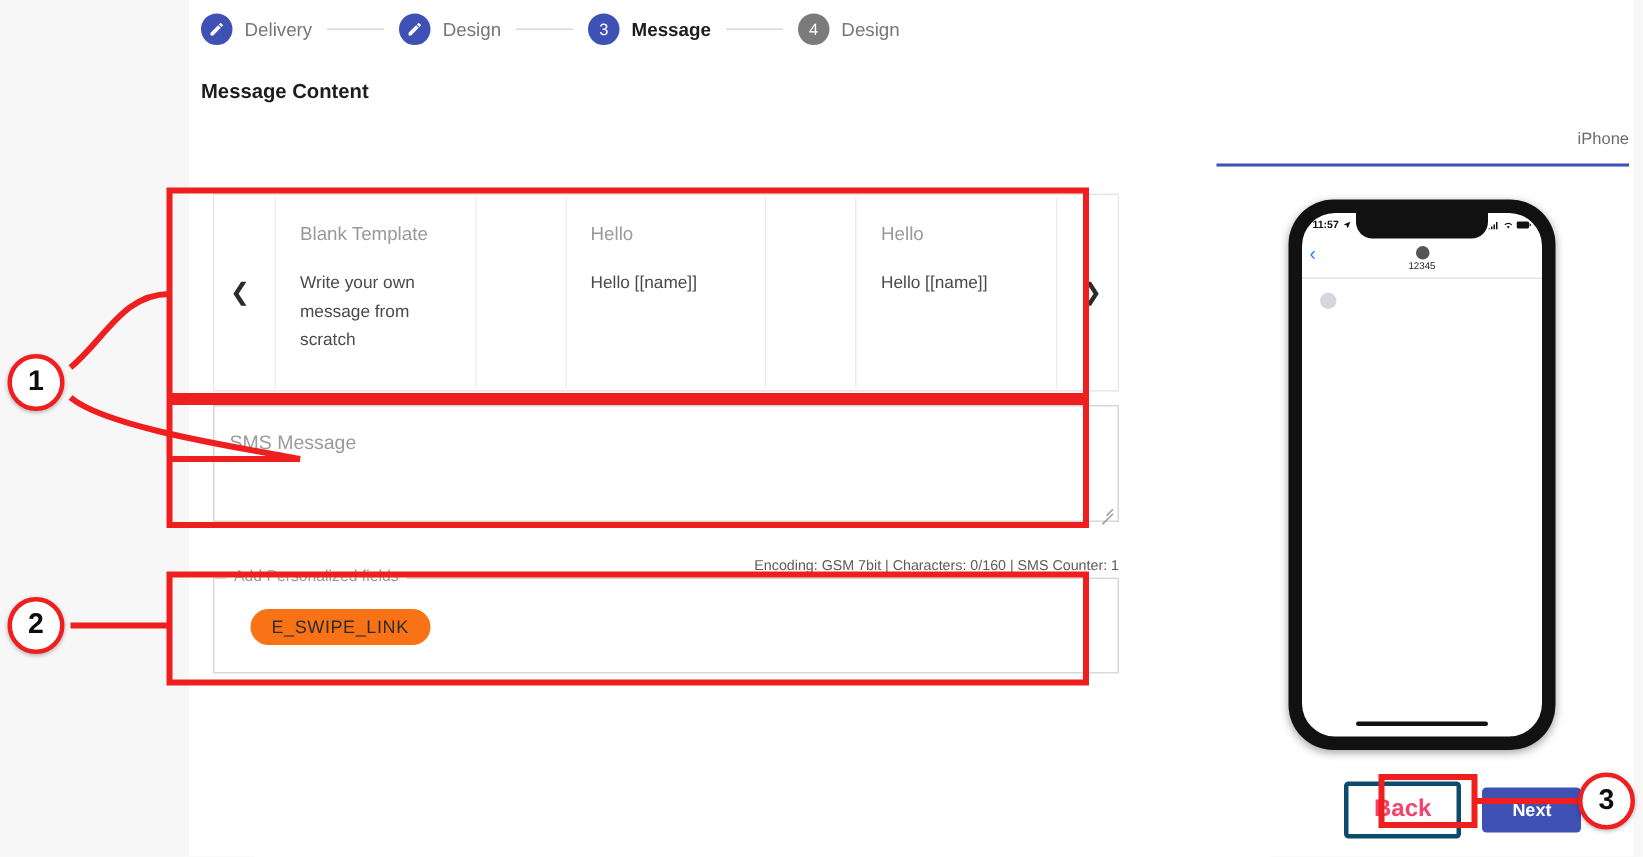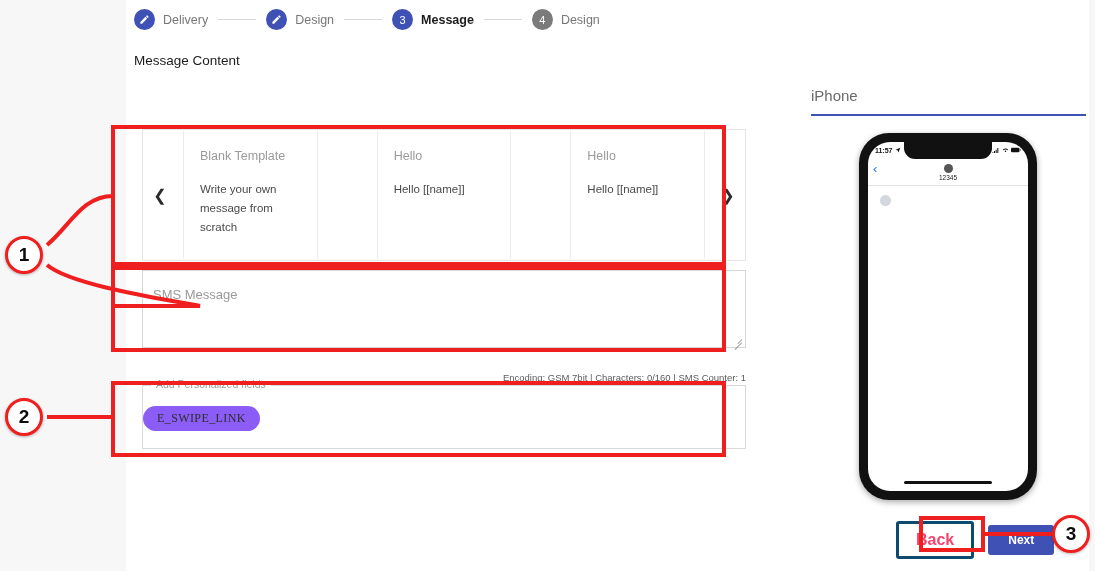--- a/index.html
+++ b/index.html
@@ -41,21 +41,21 @@
   .step-label.current { color: #1c1c1c; font-weight: bold; }
   .step-conn {
     width: 38px; height: 1px; background: #d8d8d8;
     margin: 0 10px;
   }
   .pencil { width: 11px; height: 11px; display:block; }
 
   
   .section-title {
     position: absolute; left: 8px; top: 53px;
-    font-size: 13.5px; font-weight: normal; color: #1c1c1c;
+    font-size: 13.5px; font-weight: bold; color: #1c1c1c;
   }
 
   
   .carousel {
     position: absolute; left: 16px; top: 129px;
     width: 604px; height: 132px;
     background: #fff;
     border: 1px solid #e6e6e6;
     display: flex; align-items: stretch;
   }
@@ -112,37 +112,37 @@
     width: 604px; height: 64px;
     border: 1px solid #d9d9d9;
     padding: 0 12px;
   }
   .pf-legend {
     position: absolute; left: 8px; top: -8px;
     background: #fff; padding: 0 5px;
     font-size: 10.5px; color: #9a9a9a;
   }
   .chip {
-    position: absolute; left: 0; top: 20px;
-    background: #8b5cf6; border-radius: 14px;
+    position: absolute; left: 24px; top: 20px;
+    background: #f97316; border-radius: 14px;
     padding: 5px 14px;
     font-size: 12px; color: #2d2d2d; letter-spacing: .4px;
-    font-family: Liberation Serif, serif;
+    font-family: Liberation Sans, sans-serif;
     cursor: pointer;
   }
 
   
   .tabs {
     position: absolute; left: 685px; top: 78px;
     width: 275px; display: flex;
     border-bottom: 1px solid #e8e8e8;
   }
   .tab {
-    flex: 1; text-align: left; padding: 9px 0 11px;
-    font-size: 15px; color: #8a8a8a; cursor: pointer;
+    flex: 1; text-align: right; padding: 9px 0 11px;
+    font-size: 11px; color: #8a8a8a; cursor: pointer;
     position: relative;
   }
   .tab.active { color: #6b6b6b; }
   .tab.active::after {
     content: ""; position: absolute; left: 0; right: 0; bottom: -1px;
     height: 2px; background: #3f51b5;
   }
 
   
   .phone {

